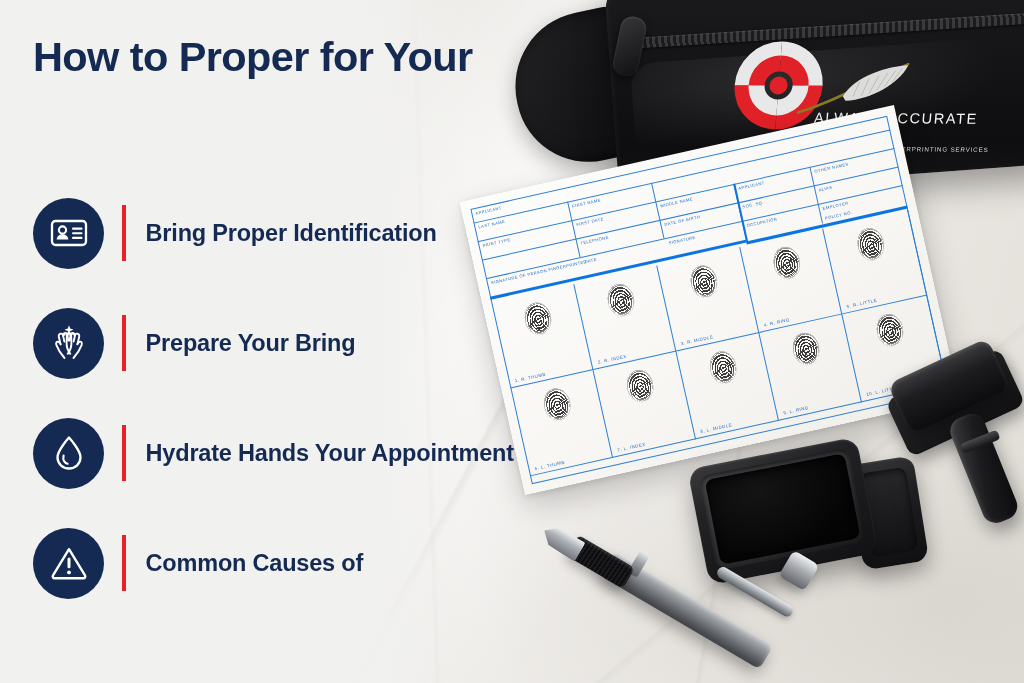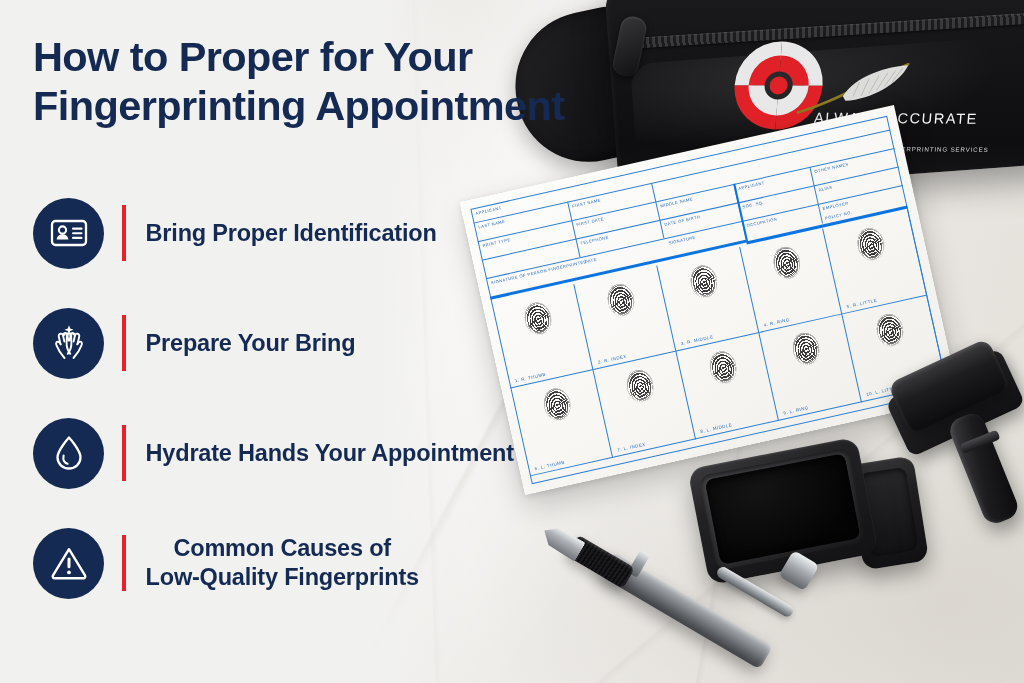--- a/index.html
+++ b/index.html
@@ -229,21 +229,21 @@
   }
 
   
   .title{
     position:absolute; left:33px; top:33px; width:600px;
     color:#152a53; font-size:41.5px; font-weight:700; line-height:1.17;
     letter-spacing:-.6px;
   }
   .title .l2{ display:block; }
 
-  .list{ position:absolute; left:33px; top:178px; width:520px;text-align:center; }
+  .list{ position:absolute; left:33px; top:178px; width:520px; }
   .row{ position:relative; display:flex; align-items:center; height:110px; }
   .badge{
     flex:0 0 auto; width:71px; height:71px; border-radius:50%;
     background:#152a53; display:flex; align-items:center; justify-content:center;
   }
   .bar{
     flex:0 0 auto; width:3.6px; height:56px; background:#e8202a; margin-left:18px;
   }
   .rlabel{
     margin-left:20px; color:#152a53; font-size:23.5px; font-weight:700; line-height:1.23;
@@ -402,21 +402,20 @@
     <div class="pen-ring"></div>
     <div class="pen-grip"></div>
     <div class="pen-tip"></div>
     <div class="pen-end"></div>
   </div>
 
   <div class="veil"></div>
 
   <h1 class="title">
     <span>How to Proper for Your</span>
-    <span class="l2">Fingerprinting Appointment</span>
   </h1>
 
   <div class="list">
 
     <div class="row">
       <div class="badge">
         <svg width="40" height="40" viewBox="0 0 40 40">
           <rect x="3" y="8" width="34" height="24" rx="3.5" fill="none" stroke="#fff" stroke-width="2.3"></rect>
           <circle cx="13.5" cy="17" r="3.6" fill="none" stroke="#fff" stroke-width="2.1"></circle>
           <path d="M7.6 26.5 c0.6-3.6 3.1-5.2 5.9-5.2 s5.3 1.6 5.9 5.2 z" fill="#fff"></path>
@@ -468,18 +467,17 @@
       <div class="badge">
         <svg width="42" height="42" viewBox="0 0 42 42">
           <path d="M21 7.2 L37 33.4 C37.8 34.8 36.9 36.3 35.3 36.3 L6.7 36.3 C5.1 36.3 4.2 34.8 5 33.4 Z" fill="none" stroke="#fff" stroke-width="2.4" stroke-linejoin="round"></path>
           <rect x="19.5" y="15.6" width="3" height="10.6" rx="1.5" fill="#fff"></rect>
           <circle cx="21" cy="30.4" r="1.9" fill="#fff"></circle>
         </svg>
       </div>
       <div class="bar"></div>
       <div class="rlabel">
         <span>Common Causes of</span><br>
-        <span>Low-Quality Fingerprints</span>
       </div>
     </div>
 
   </div>
 </div>
 
 </body></html>

